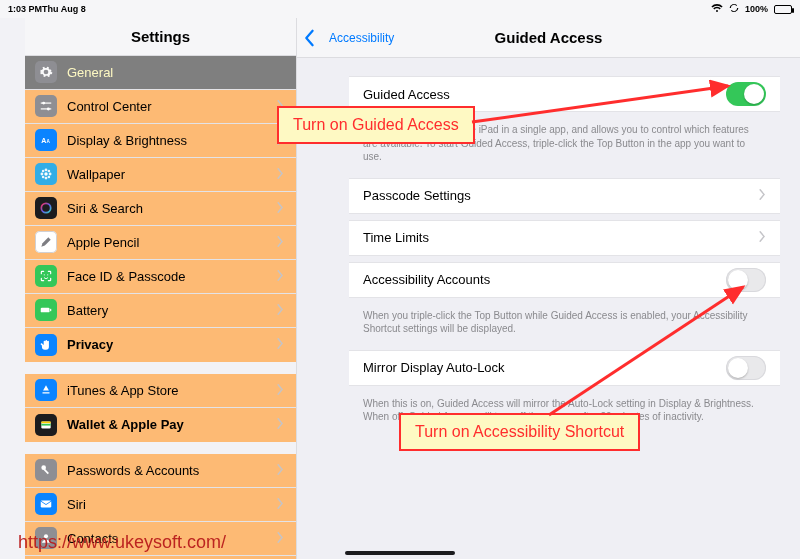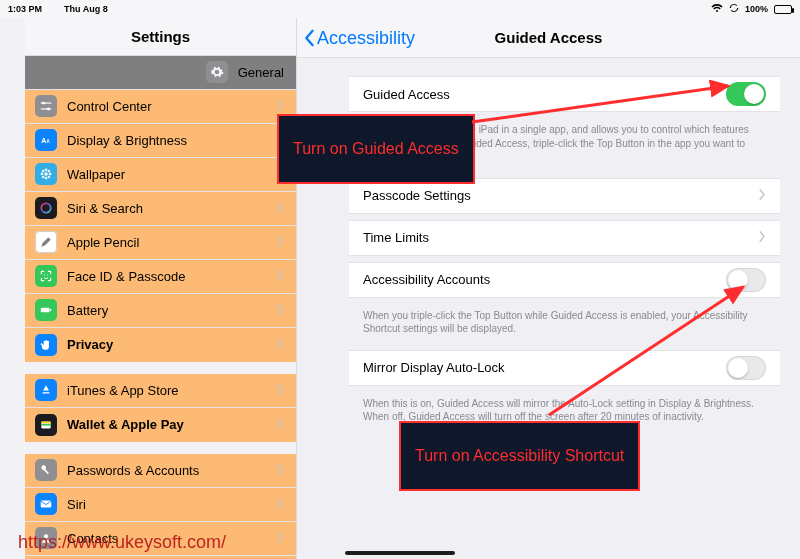--- a/index.html
+++ b/index.html
@@ -1,64 +1,64 @@
 <!DOCTYPE html>
 <html><head>
 <meta charset="utf-8">
 <style>
   * { box-sizing: border-box; margin: 0; padding: 0; }
   html, body { width: 800px; height: 559px; font-family: -apple-system, "Helvetica Neue", Arial, sans-serif; background: #f2f2f6; color: #000; overflow: hidden; }
   .screen { width: 800px; height: 559px; position: relative; background: #f2f2f6; }
 
   
   .statusbar { position: absolute; top: 0; left: 0; right: 0; height: 18px; display: flex; align-items: center; font-size: 9px; font-weight: 600; padding: 0 8px; background: #f6f6f8; color: #000; }
-  .statusbar .left { display: flex; gap: 22px; }
+  .statusbar .left { display: flex; gap: 0; }
   .statusbar .right { margin-left: auto; display: flex; gap: 6px; align-items: center; }
   .battery { display: inline-flex; align-items: center; }
   .battery-body { width: 18px; height: 9px; border: 1px solid #000; border-radius: 2px; position: relative; }
   .battery-body::after { content: ""; position: absolute; right: -3px; top: 2px; width: 2px; height: 5px; background: #000; border-radius: 1px; }
   .battery-fill { background: #000; width: 100%; height: 100%; }
 
   
   .body { position: absolute; top: 18px; left: 0; right: 0; bottom: 0; display: flex; margin-left: 25px; }
   .sidebar { width: 272px; background: #f2f2f6; border-right: 1px solid #dcdce0; display: flex; flex-direction: column; }
   .sidebar-header { height: 40px; display: flex; align-items: center; justify-content: center; font-size: 15px; font-weight: 600; background: #f6f6f8; border-bottom: 1px solid #dcdce0; }
   .side-list { overflow: hidden; }
   .group-gap { height: 12px; }
   .row { height: 34px; display: flex; align-items: center; padding: 0 12px 0 10px; background: #fdba74; border-bottom: 0.5px solid #e3e3e7; font-size: 13px; position: relative; }
   .row.last { border-bottom: none; font-weight: bold; }
-  .row.selected { background: #7f7f7f; color: #000000; justify-content: flex-end; }
+  .row.selected { background: #7f7f7f; color: #fef9c3; }
   .icon-box { width: 22px; height: 22px; border-radius: 5px; margin-right: 10px; display: flex; align-items: center; justify-content: center; flex: 0 0 22px; }
   .icon-box svg { width: 14px; height: 14px; }
   .chev { margin-left: auto; color: #c4c4c8; }
   .chev svg { width: 7px; height: 11px; }
 
   
   .detail { flex: 1; background: #efeff4; display: flex; flex-direction: column; }
   .detail-header { height: 40px; background: #f6f6f8; border-bottom: 1px solid #dcdce0; display: flex; align-items: center; position: relative; }
-  .back-btn { position: absolute; left: 6px; top: 0; height: 40px; display: flex; align-items: center; color: #007aff; font-size: 18px; }
+  .back-btn { position: absolute; left: 6px; top: 0; height: 40px; display: flex; align-items: center; color: #007aff; font-size: 12px; gap: 12px; }
   .back-btn svg { width: 12px; height: 18px; margin-right: 2px; }
   .detail-title { margin: 0 auto; font-size: 15px; font-weight: 600; }
   .detail-body { padding: 18px 20px 0 52px; position: relative; }
 
   .cell-group { margin-bottom: 6px; }
   .cell { background: #fff; border: 0.5px solid #e3e3e7; border-left: none; border-right: none; border-radius: 0; min-height: 36px; display: flex; align-items: center; padding: 0 14px; font-size: 13px; }
   .cell .chev { margin-left: auto; }
   .footer { font-size: 10px; color: #8a8a8e; padding: 5px 14px 14px 14px; line-height: 1.35; }
 
   .toggle { margin-left: auto; width: 40px; height: 24px; border-radius: 12px; position: relative; }
   .toggle.off { background: #e9e9eb; box-shadow: inset 0 0 0 1px #d9d9dd; }
   .toggle.on { background: #34c759; }
   .knob { position: absolute; top: 2px; width: 20px; height: 20px; border-radius: 50%; background: #fff; box-shadow: 0 1px 2px rgba(0,0,0,.25); }
   .toggle.off .knob { left: 2px; }
   .toggle.on .knob { right: 2px; }
 
   
   .overlay { position: absolute; inset: 0; pointer-events: none; }
-  .callout { position: absolute; border: 2px solid #ff2d2d; background: #0f172a; color: #ff2d2d; font-size: 16px; font-weight: 500; padding: 24px 14px; margin-top: 8px; }
+  .callout { position: absolute; border: 2px solid #ff2d2d; background: #fef9c3; color: #ff2d2d; font-size: 16px; font-weight: 500; padding: 8px 14px; }
   .arrow { position: absolute; }
   .watermark { position: absolute; left: 18px; bottom: 6px; color: #b91c1c; font-size: 18px; font-family: Verdana, Arial, sans-serif; opacity: .95; }
 
   .home-indicator { position: absolute; bottom: 4px; left: 50%; transform: translateX(-50%); width: 110px; height: 4px; border-radius: 3px; background: #1c1c1e; }
 </style>
 </head>
 <body>
 
 <div class="screen">
 

